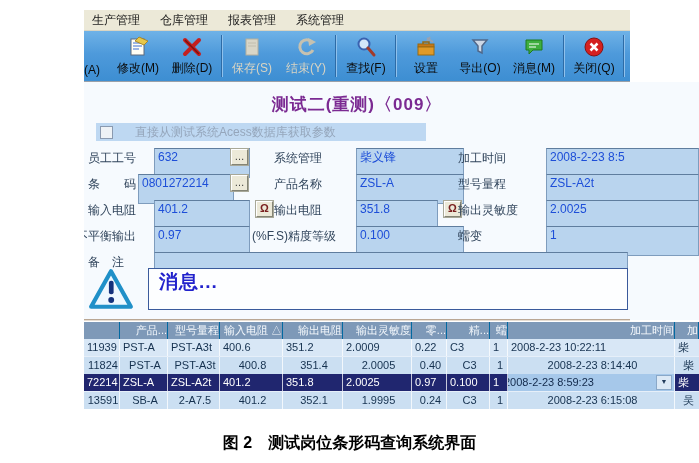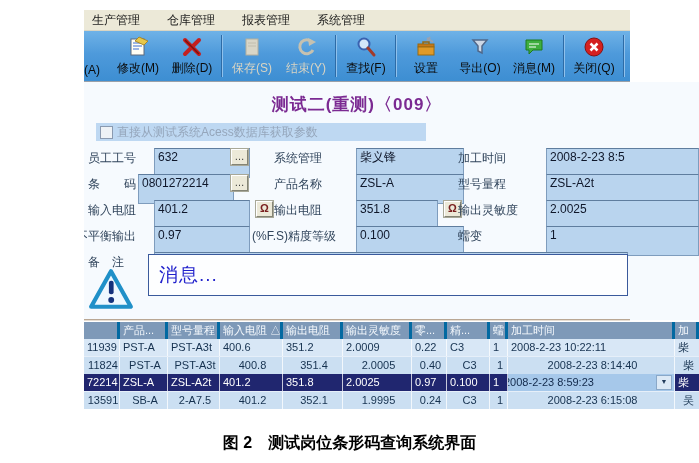--- a/index.html
+++ b/index.html
@@ -1,67 +1,67 @@
 <!DOCTYPE html>
 <html><head>
 <meta charset="utf-8">
 <style>
   html,body{margin:0;padding:0;background:#fff;}
   .page{position:relative;width:699px;height:463px;background:#ffffff;overflow:hidden;
         font-family:"Liberation Sans",sans-serif;}
   
   .menubar{position:absolute;left:84px;top:10px;width:546px;height:21px;background:#ece9d8;
-           border-bottom:1px solid #d9d5c3;display:flex;align-items:center;gap:27px;
+           border-bottom:1px solid #d9d5c3;display:flex;align-items:center;gap:20px;
            padding-left:8px;box-sizing:border-box;font-size:12px;color:#1a1a1a;}
   .menu-item{cursor:default;white-space:nowrap;}
   
   .toolbar{position:absolute;left:84px;top:31px;width:546px;height:51px;
            background:linear-gradient(180deg,#6fb2e7 0%,#4e9adb 45%,#3d8ed2 100%);
            display:flex;align-items:center;box-sizing:border-box;border-bottom:1px solid #9aa0a8;}
   .tbtn{width:54px;height:47px;display:flex;flex-direction:column;align-items:center;
         justify-content:flex-end;padding-bottom:3px;box-sizing:border-box;
         font-size:12px;color:#0b0b0b;white-space:nowrap;}
   .tbtn .ticon{width:22px;height:22px;margin-bottom:2px;}
   .tbtn.partial{width:27px;align-items:flex-start;overflow:hidden;}
   .tbtn.disabled{color:#d9d4c3;}
   .tsep{width:0;height:42px;border-left:1px solid #2d6ba6;border-right:1px solid #8fc1ec;margin:0 2px;}
   
   .form-panel{position:absolute;left:84px;top:82px;width:615px;height:238px;
               background:#f6fafe;overflow:hidden;}
   .form-title{position:absolute;left:0;top:11px;width:546px;text-align:center;
               font-size:17px;font-weight:bold;color:#7b2a92;letter-spacing:1px;}
   .checkbox-row{position:absolute;left:12px;top:41px;width:330px;height:18px;background:#bed8f2;
-                display:flex;align-items:center;gap:4px;padding-left:4px;box-sizing:border-box;}
+                display:flex;align-items:center;gap:22px;padding-left:4px;box-sizing:border-box;}
   .checkbox{width:11px;height:11px;background:#eef2f6;border:1px solid #8a9ab0;flex:none;}
   .checkbox-label{font-size:12px;color:#95a6bb;white-space:nowrap;}
   .flabel{position:absolute;height:18px;line-height:18px;font-size:12px;color:#31455c;
           text-align:left;white-space:nowrap;}
-  .finput{position:absolute;height:30px;line-height:16px;font-size:12px;color:#0f172a;
+  .finput{position:absolute;height:30px;line-height:16px;font-size:12px;color:#1d4ed8;
           background:#b9d4ee;border:1px solid #7e9cbd;border-top-color:#5f7d9e;
           box-sizing:border-box;padding:0 3px;overflow:hidden;white-space:nowrap;}
   .mini-btn{position:absolute;width:17px;height:16px;background:#ece9d8;
             border:1px solid #fff;border-right-color:#848475;border-bottom-color:#848475;
             box-shadow:0 0 0 1px #a8a898;font-size:10px;line-height:13px;text-align:center;
             color:#333;box-sizing:border-box;cursor:pointer;}
   .ohm{color:#7a2020;font-weight:bold;font-size:11px;}
-  .msg-box{position:absolute;left:64px;top:172px;width:480px;height:42px;background:#fdfeff;
-           border:1px solid #3a5a9c;box-sizing:border-box;display:flex;align-items:center;
-           padding-left:10px;font-size:19px;font-weight:normal;color:#2222cc;letter-spacing:1px;}
+  .msg-box{position:absolute;left:64px;top:186px;width:480px;height:42px;background:#fdfeff;
+           border:1px solid #3a5a9c;box-sizing:border-box;display:flex;align-items:flex-start;
+           padding-left:10px;font-size:19px;font-weight:bold;color:#2222cc;letter-spacing:1px;}
   .warn{position:absolute;left:4px;top:186px;width:46px;height:42px;}
   .divider{position:absolute;left:84px;top:319px;width:546px;height:0;
            border-top:1px solid #b9a794;border-bottom:1px solid #e7ddd2;}
   
   .grid{position:absolute;left:84px;top:322px;width:615px;font-size:11px;color:#15314f;}
   .g-row{display:flex;height:17px;line-height:17px;}
   .gc{box-sizing:border-box;padding-left:3px;overflow:hidden;white-space:nowrap;
       border-right:1px solid rgba(255,255,255,.75);}
   .c0{width:36px}.c1{width:48px}.c2{width:52px}.c3{width:63px}.c4{width:60px}.c5{width:69px}
   .c6{width:35px}.c7{width:43px}.c8{width:18px}.c9{width:167px}.c10{flex:1;border-right:none;}
   .g-head{background:#7e99b8;color:#f4f8fc;}
-  .g-head .gc{border-right:3px solid #0369a1;}
+  .g-head .gc{border-right:1px solid #0369a1;text-align:right;}
   .r-light{background:#d8e7f6;}
   .r-mid{background:#cbdff2;border-top:1px solid #e6eff9;text-align:center;}
   .r-sel{background:#20266f;color:#fff;}
   .editor{background:#a6c8ea;color:#12294a;display:flex;align-items:center;padding:0;}
   .ed-text{display:block;flex:1;overflow:hidden;white-space:nowrap;text-indent:-7px;padding-left:3px;}
   .drop-btn{width:14px;height:13px;flex:none;background:#dce9f6;border:1px solid #8aa8c8;
             font-size:7px;line-height:11px;text-align:center;color:#223c5c;margin-right:2px;cursor:pointer;}
   
   .caption{position:absolute;left:0;top:433px;width:699px;text-align:center;
            font-size:16px;font-weight:bold;color:#000;}

